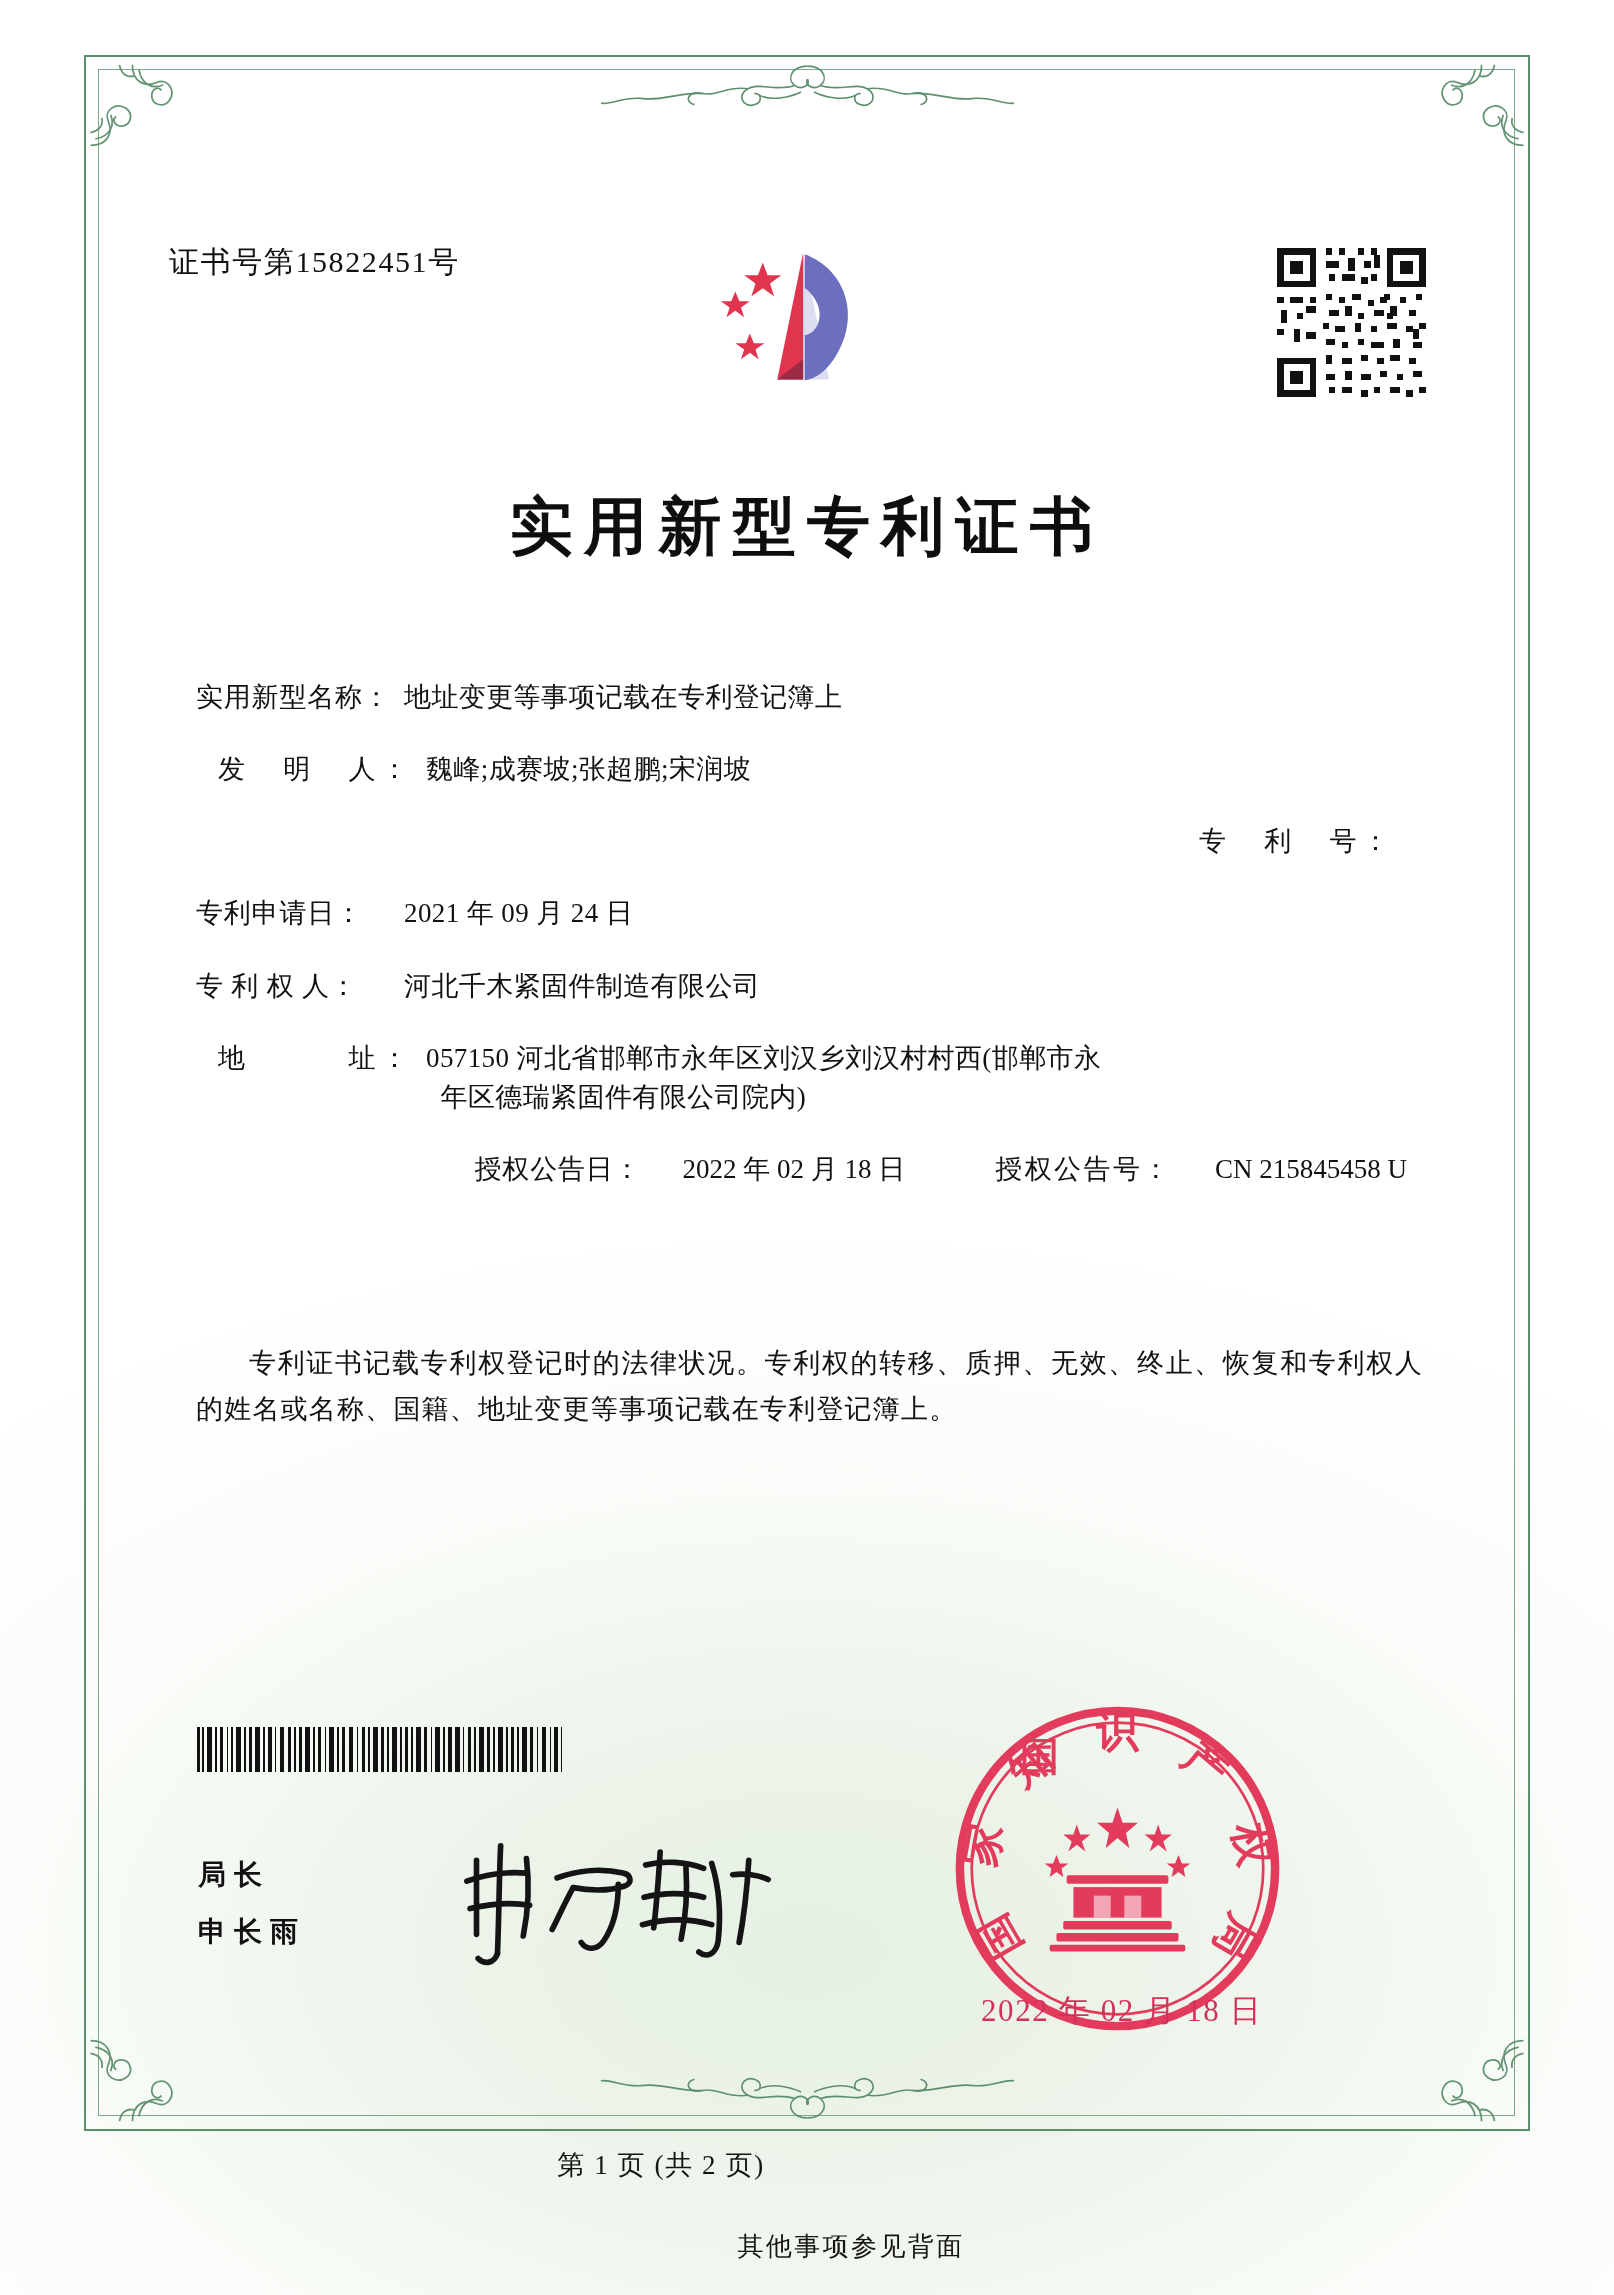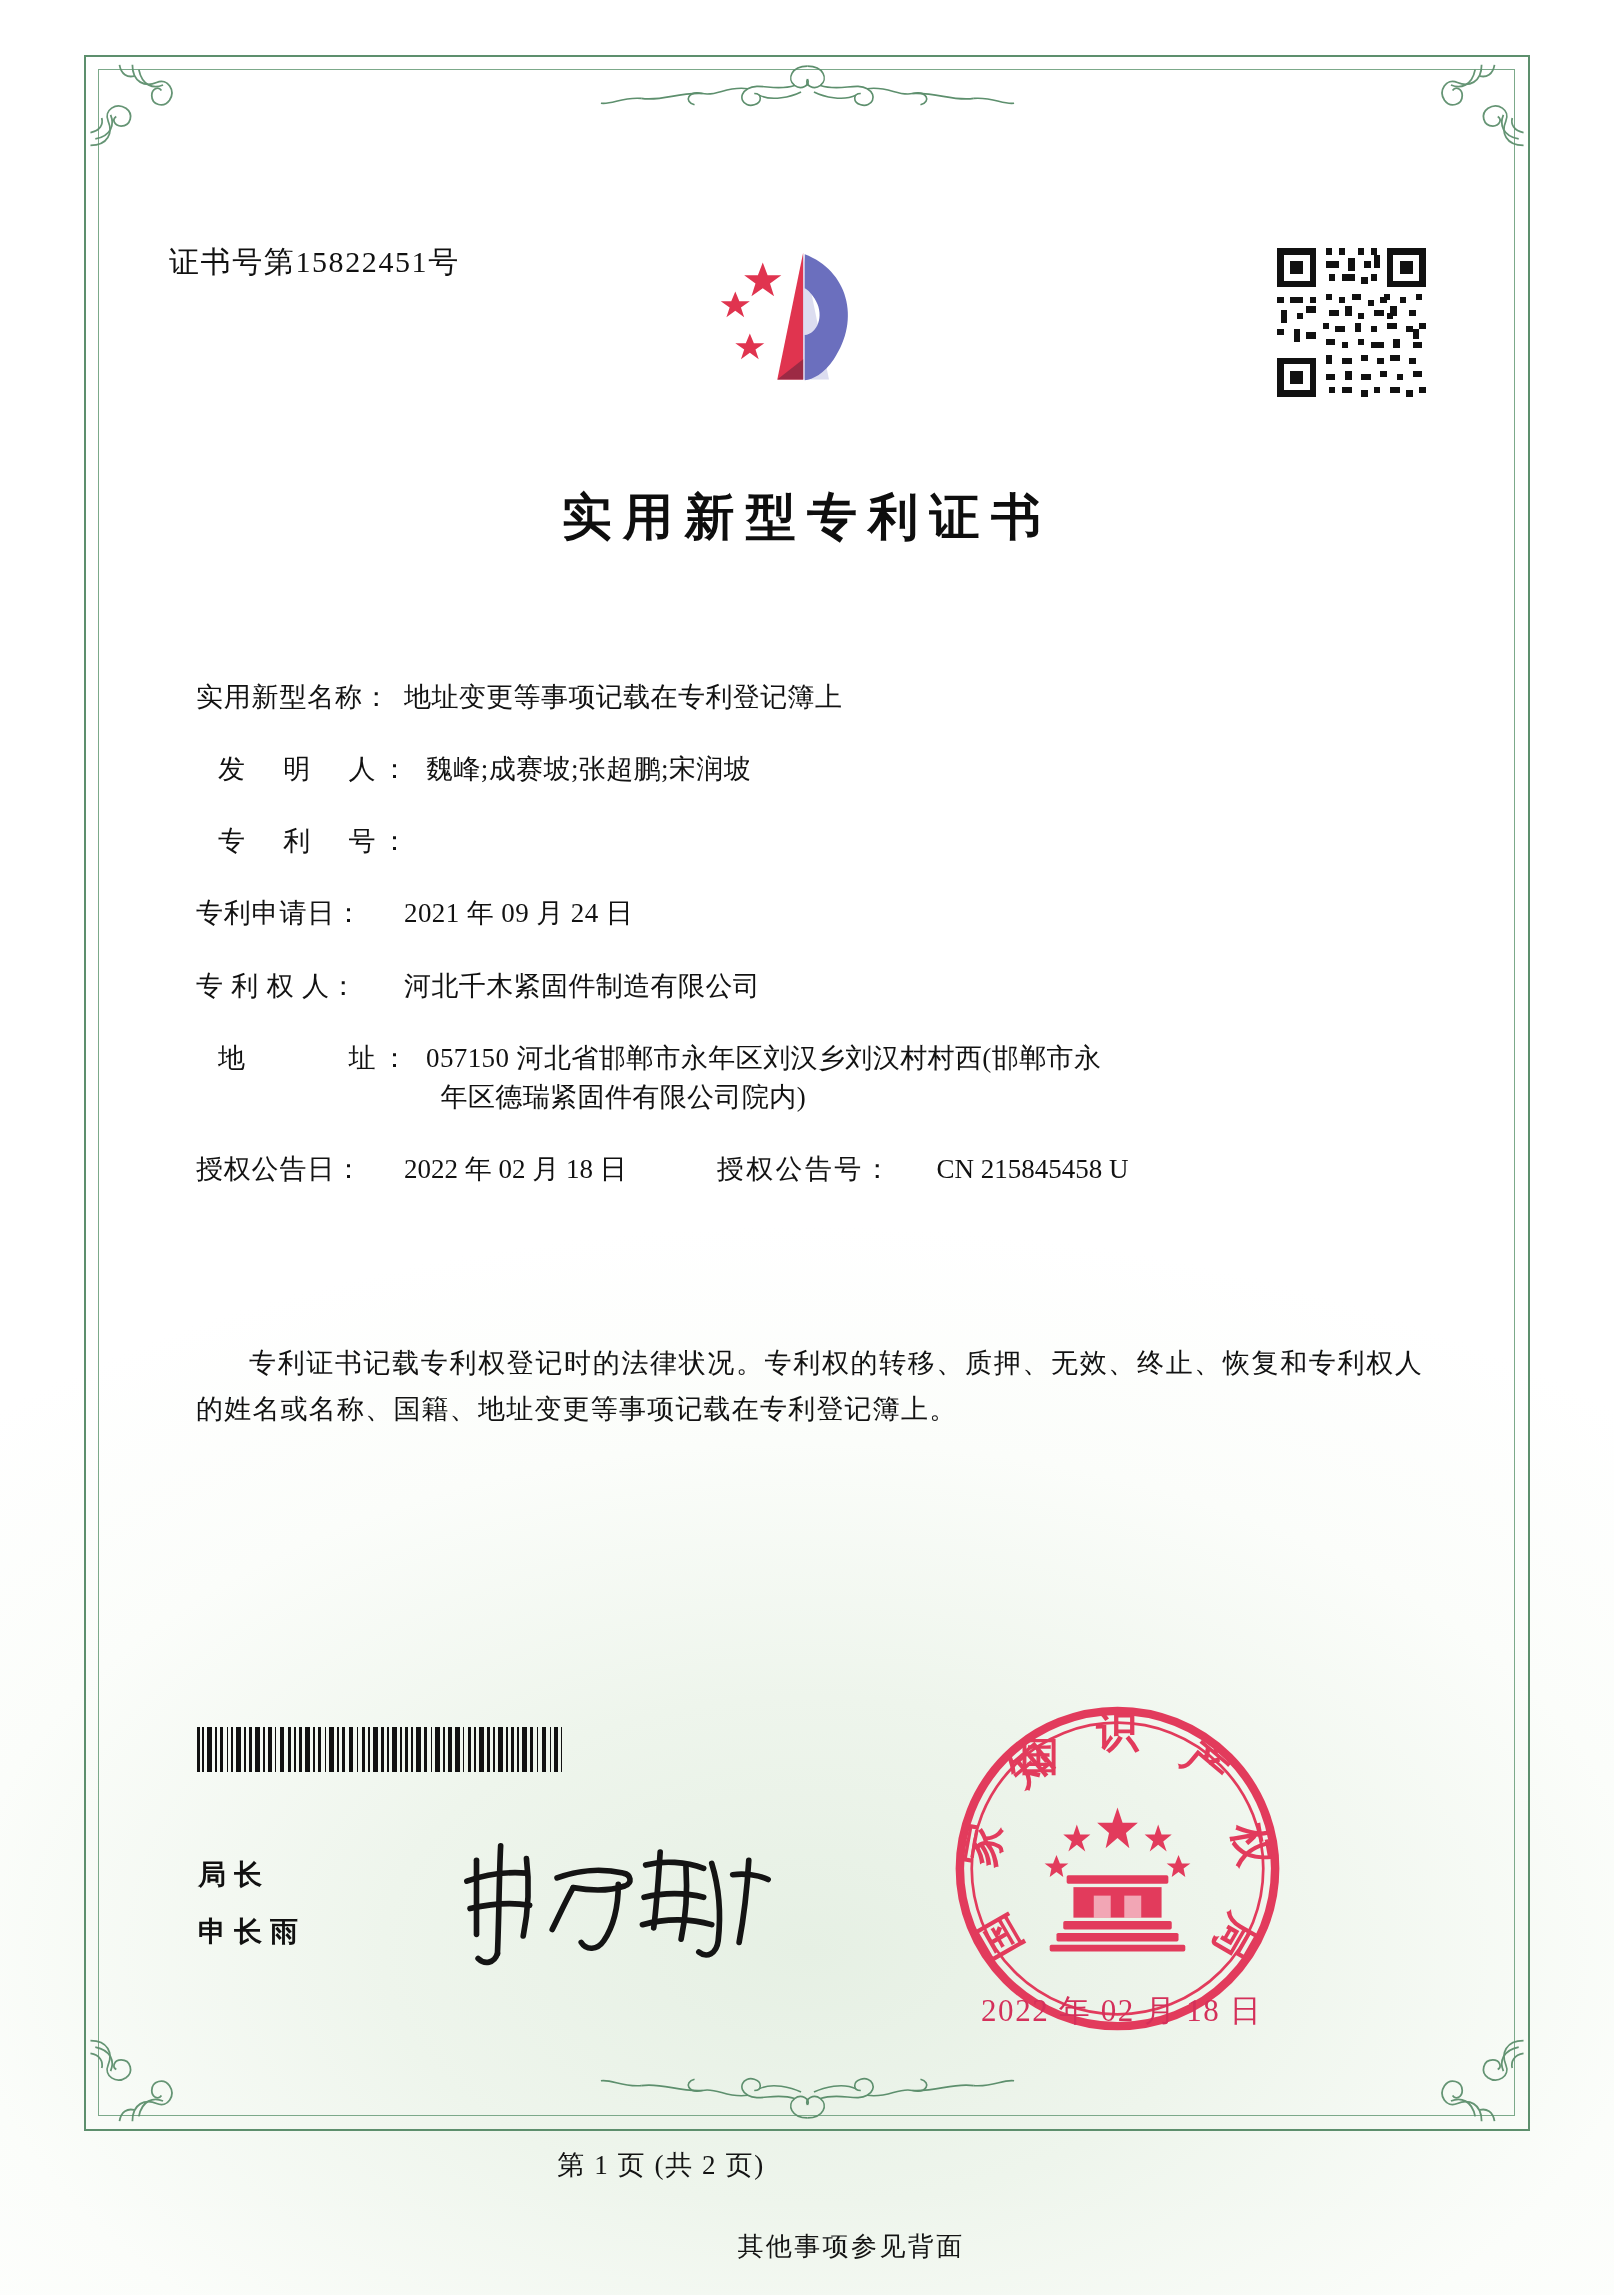--- a/index.html
+++ b/index.html
@@ -109,39 +109,40 @@
   .qr svg { width: 100%; height: 100%; display: block; }
 
   .title {
     position: absolute;
     left: 0;
     top: 484px;
     width: 1614px;
     text-align: center;
     font-family: Liberation Sans, sans-serif;
     font-weight: bold;
-    font-size: 50px;
+    font-size: 63px;
     letter-spacing: 11.3px;
     color: #0e0e0e;
   }
 
   
   .fields {
     position: absolute;
     left: 196px;
     top: 678px;
     width: 1211px;
   }
   .row {
     display: flex;
     align-items: flex-start;
     margin-bottom: 33px;
     font-size: 27px;
     line-height: 1.45;
     color: #121212;
+    justify-content: flex-end;
   }
   .row .lbl {
     flex: 0 0 208px;
     white-space: nowrap;
     letter-spacing: 0.8px;
   }
   .row .val {
     flex: 1 1 auto;
     letter-spacing: 0.4px;
   }

